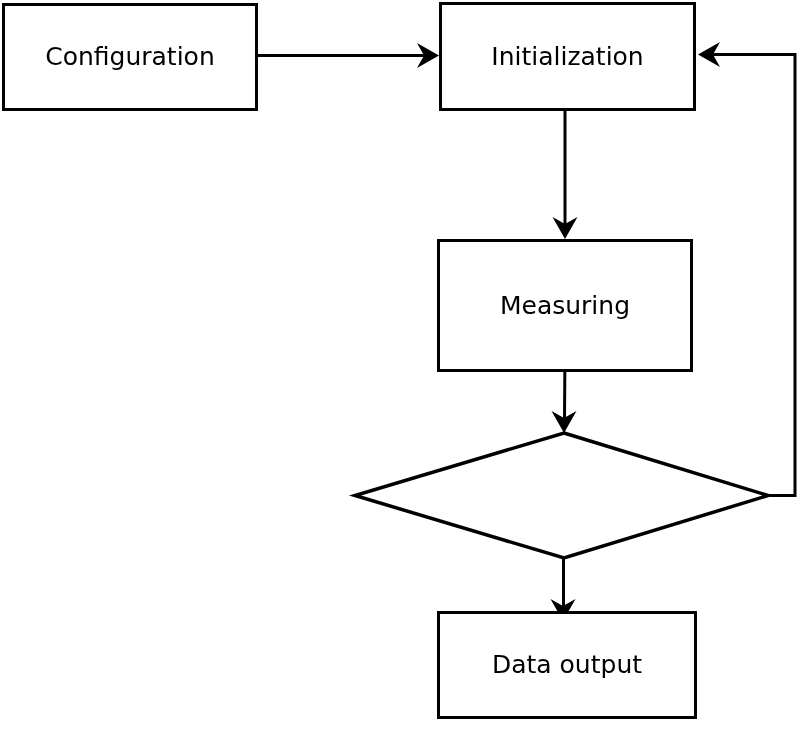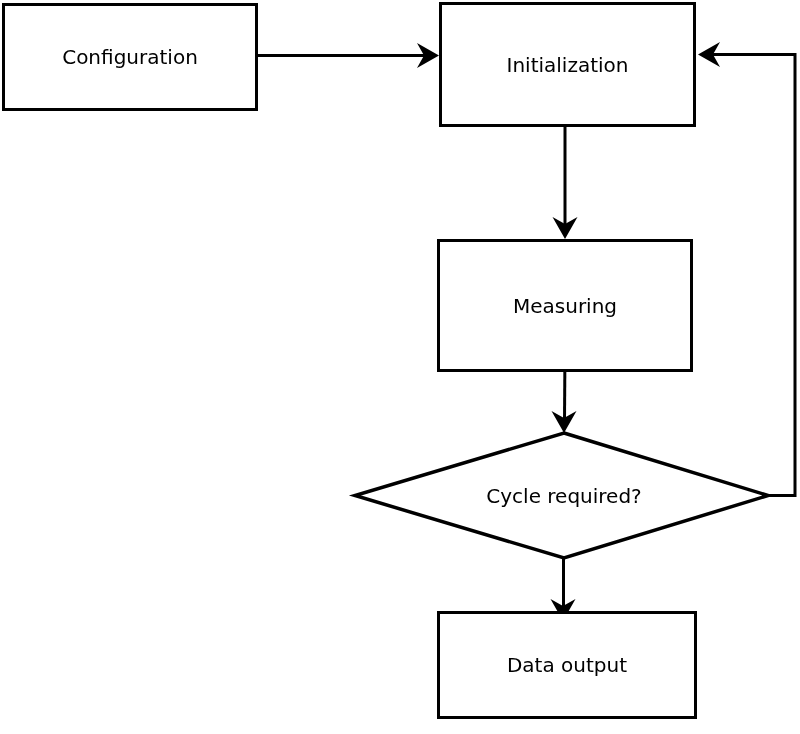--- a/index.html
+++ b/index.html
@@ -26,28 +26,28 @@
   .node {
     position: absolute;
     box-sizing: border-box;
     border: 3px solid #000000;
     background: #ffffff;
     display: flex;
     align-items: center;
     justify-content: center;
   }
   .node-label, .diamond-label {
-    font-size: 20px;
+    font-size: 25px;
     line-height: 1.2;
     color: #000000;
     white-space: nowrap;
     text-align: center;
   }
   #node-configuration { left: 2px;   top: 3px;   width: 256px; height: 108px; }
-  #node-initialization{ left: 439px; top: 2px;   width: 257px; height: 125px; }
+  #node-initialization{ left: 439px; top: 2px;   width: 257px; height: 109px; }
   #node-measuring     { left: 437px; top: 239px; width: 256px; height: 133px; }
   #node-data-output   { left: 437px; top: 611px; width: 260px; height: 108px; }
   #diamond-label-box {
     position: absolute;
     left: 414px;
     top: 475px;
     width: 300px;
     height: 41px;
     display: flex;
     align-items: center;
@@ -97,21 +97,18 @@
   </div>
 
   <div class="node" id="node-initialization">
     <span class="node-label">Initialization</span>
   </div>
 
   <div class="node" id="node-measuring">
     <span class="node-label">Measuring</span>
   </div>
 
-  <div id="diamond-label-box">
-    <span class="diamond-label">Cycle required?</span>
-  </div>
 
   <div class="node" id="node-data-output">
     <span class="node-label">Data output</span>
   </div>
 
 </div>
 
 </body></html>

